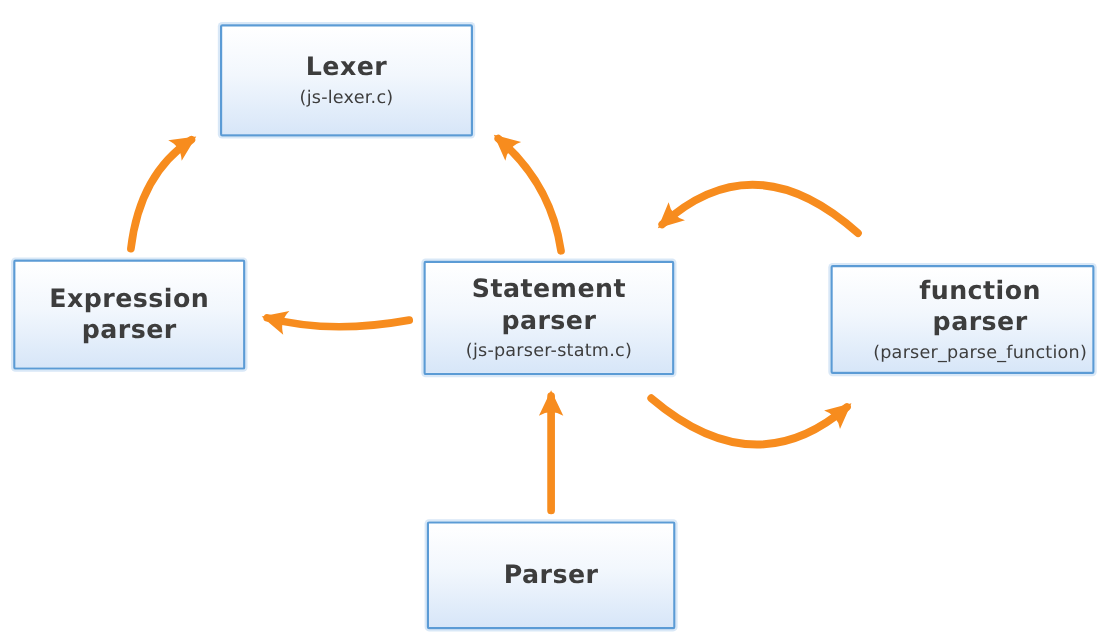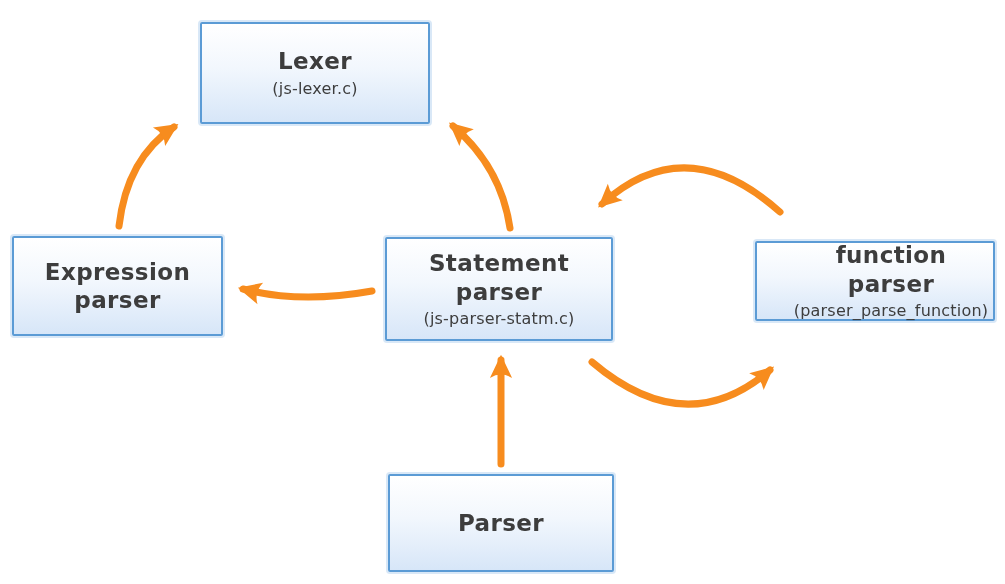--- a/index.html
+++ b/index.html
@@ -59,21 +59,21 @@
     font-size: 16px;
     font-weight: normal;
     line-height: 1.25;
     margin-top: 3px;
     letter-spacing: 0.2px;
     white-space: nowrap;
   }
   .node-lexer       { left: 200px; top: 22px;  width: 230px; height: 102px; }
   .node-expression  { left: 12px;  top: 236px; width: 211px; height: 100px; }
   .node-statement   { left: 385px; top: 237px; width: 228px; height: 104px; }
-  .node-function    { left: 755px; top: 241px; width: 240px; height: 80px; padding-left: 32px;  }
+  .node-function    { left: 755px; top: 241px; width: 240px; height: 99px; padding-left: 32px;  }
   .node-parser      { left: 388px; top: 474px; width: 226px; height: 98px;  }
 </style>
 </head>
 <body>
 
 <div class="canvas">
 
   <svg class="arrows-layer" width="1005" height="584" viewBox="0 0 1005 584" xmlns="http://www.w3.org/2000/svg">
     <defs>
       <marker id="ah" viewBox="0 0 10 10" refX="7.5" refY="5" markerWidth="3.6" markerHeight="3.6" orient="auto" markerUnits="strokeWidth">

